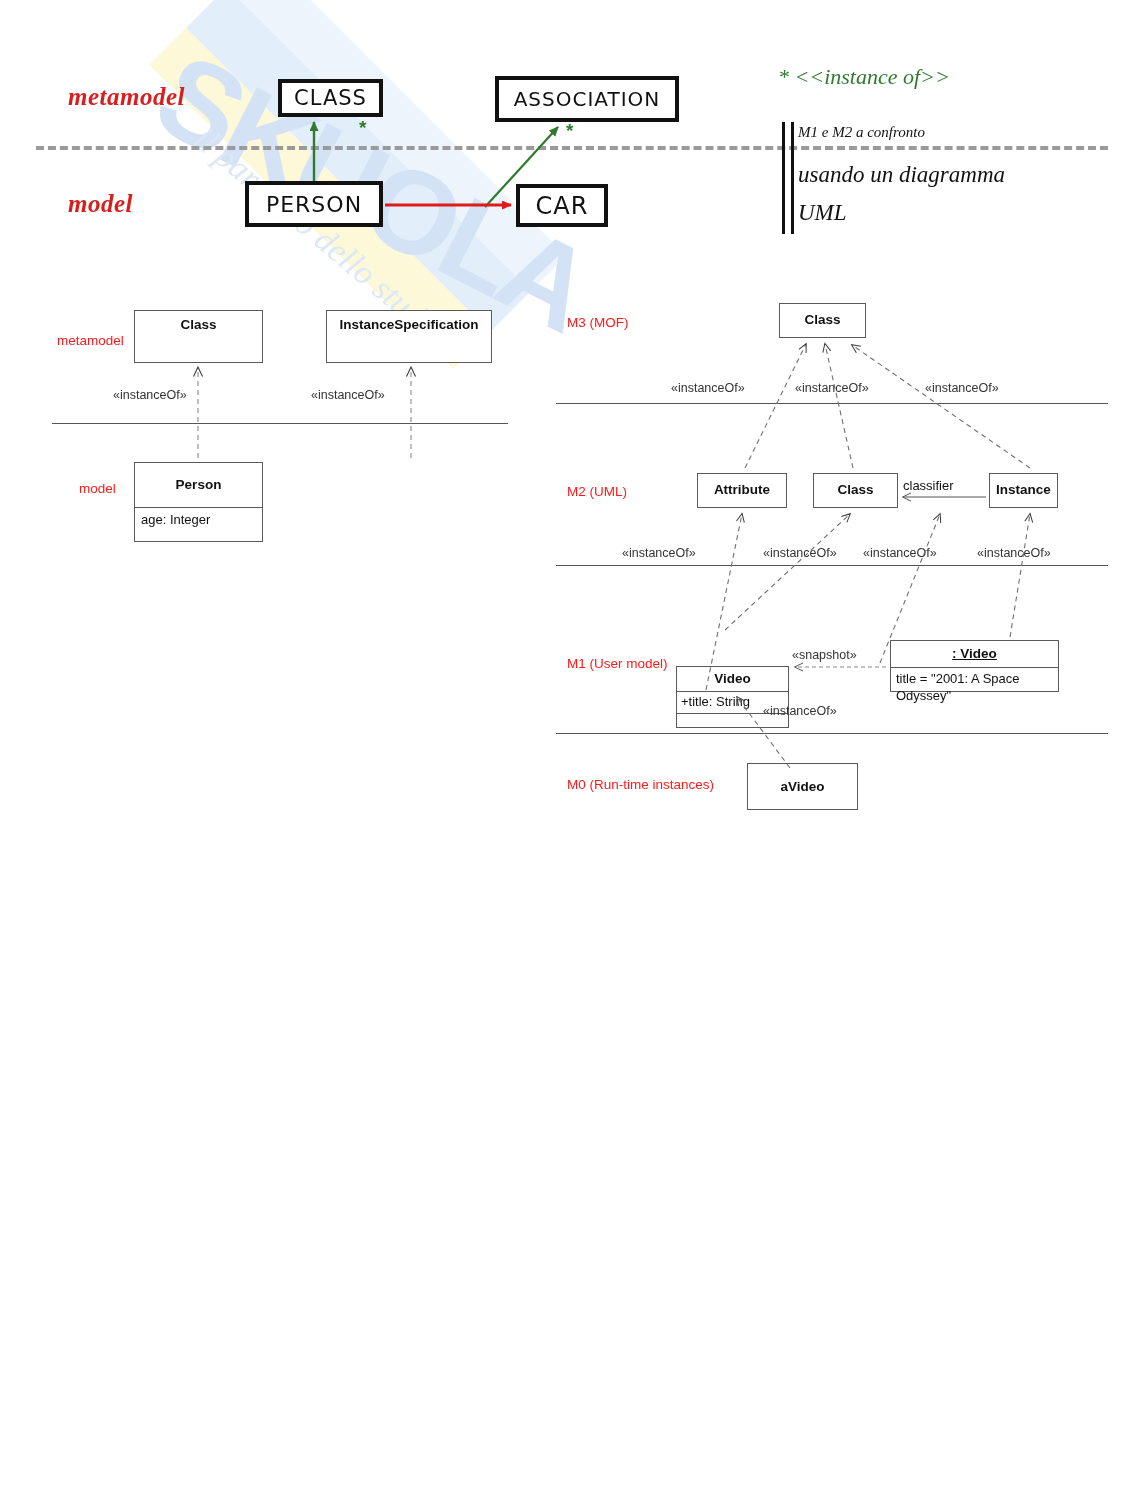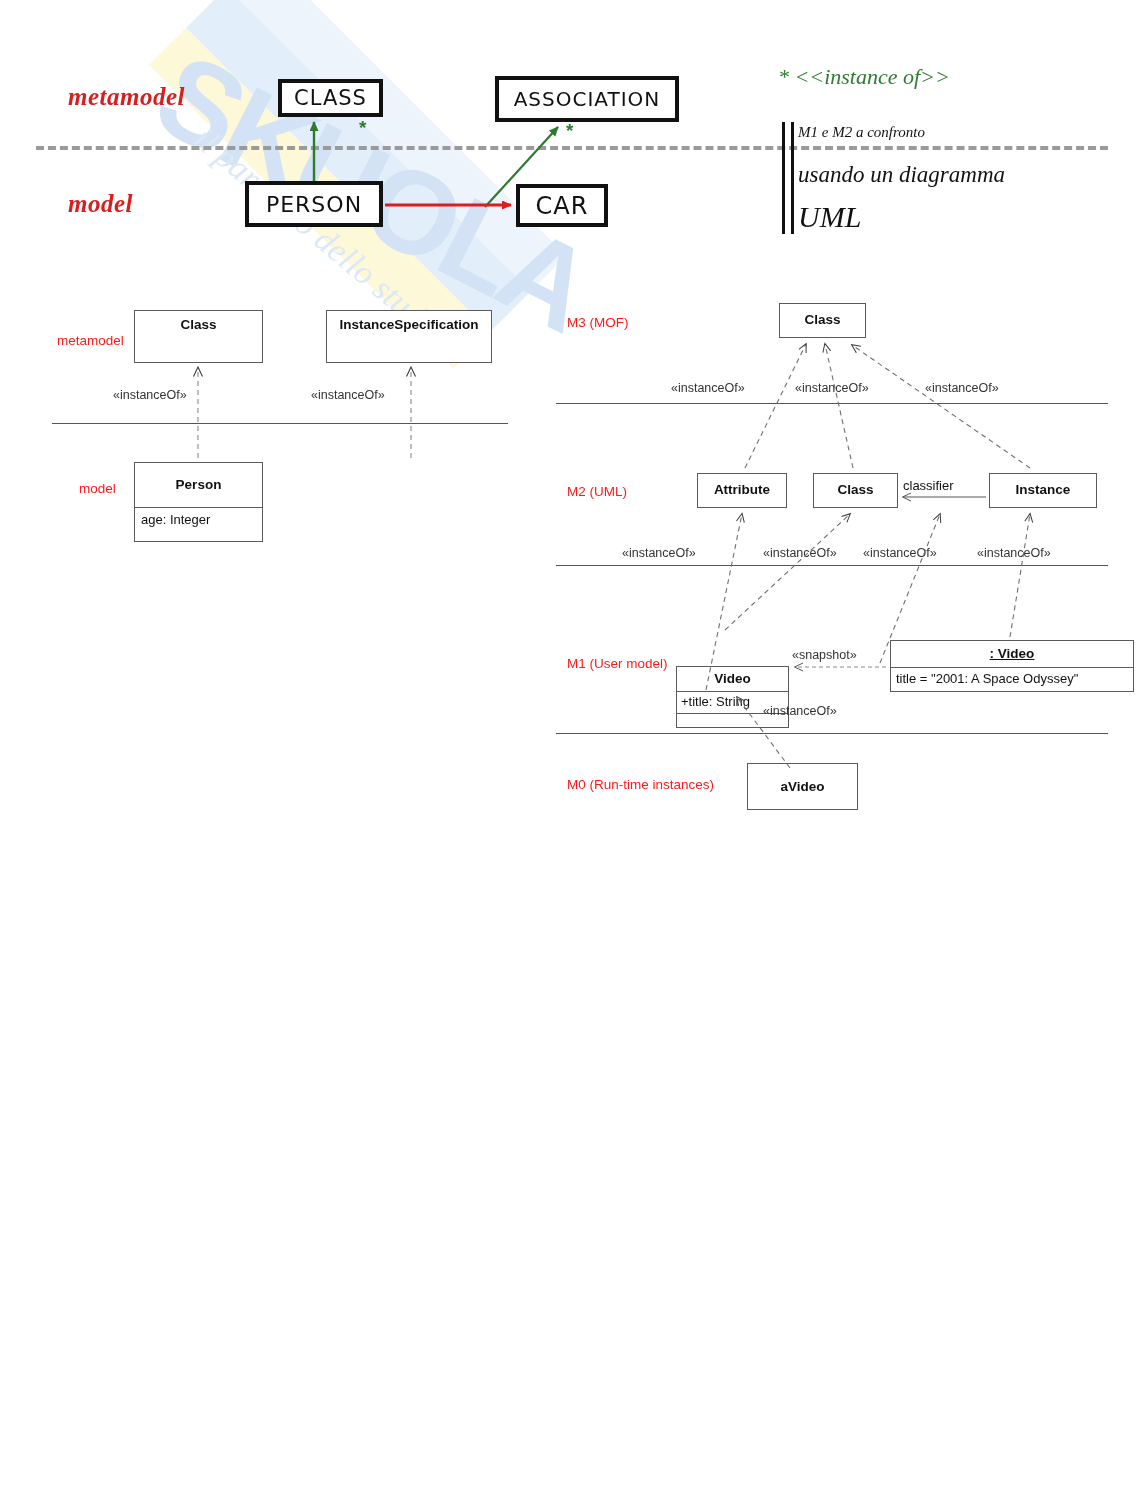--- a/index.html
+++ b/index.html
@@ -91,21 +91,21 @@
   <div class="green-star" style="left:566px;top:120px;">*</div>
 
   <div style="position:absolute;left:778px;top:64px;color:#2f7a2f;font-size:22px;
               font-family:'Liberation Serif',serif;font-style:italic;white-space:nowrap;">* &lt;&lt;instance of&gt;&gt;</div>
   <div style="position:absolute;left:782px;top:122px;width:6px;height:112px;
               border-left:3px solid #111;border-right:3px solid #111;"></div>
   <div style="position:absolute;left:798px;top:124px;color:#111;font-size:15px;
               font-family:'Liberation Serif',serif;font-style:italic;white-space:nowrap;">M1 e M2 a confronto</div>
   <div style="position:absolute;left:798px;top:162px;color:#111;font-size:23px;
               font-family:'Liberation Serif',serif;font-style:italic;white-space:nowrap;">usando un diagramma</div>
-  <div style="position:absolute;left:798px;top:200px;color:#111;font-size:30px;
+  <div style="position:absolute;left:798px;top:200px;color:#111;font-size:23px;
               font-family:'Liberation Serif',serif;font-style:italic;white-space:nowrap;">UML</div>
 
   <div class="lvl" style="left:57px;top:333px;">metamodel</div>
   <div class="lvl" style="left:79px;top:481px;">model</div>
 
   <div class="cls" style="left:134px;top:310px;width:129px;height:53px;">
     <div class="nm">Class</div>
   </div>
 
   <div class="cls" style="left:326px;top:310px;width:166px;height:53px;">
@@ -135,31 +135,31 @@
   <div class="cls" style="left:779px;top:303px;width:87px;height:35px;">
     <div class="nm" style="padding-top:8px;">Class</div>
   </div>
 
   <div class="cls" style="left:697px;top:473px;width:90px;height:35px;">
     <div class="nm" style="padding-top:8px;">Attribute</div>
   </div>
   <div class="cls" style="left:813px;top:473px;width:85px;height:35px;">
     <div class="nm" style="padding-top:8px;">Class</div>
   </div>
-  <div class="cls" style="left:989px;top:473px;width:108px;height:35px;">
+  <div class="cls" style="left:989px;top:473px;width:69px;height:35px;">
     <div class="nm" style="padding-top:8px;">Instance</div>
   </div>
 
   <div class="cls" style="left:676px;top:666px;width:113px;height:62px;">
     <div class="nm" style="padding:4px;">Video</div>
     <div class="cmp" style="padding:2px 4px;">+title: String</div>
     <div class="cmp empty"></div>
   </div>
 
-  <div class="cls" style="left:890px;top:640px;width:244px;height:52px;">
+  <div class="cls" style="left:890px;top:640px;width:169px;height:52px;">
     <div class="nm und" style="padding:5px 4px;">: Video</div>
     <div class="cmp" style="padding:3px 5px;">title = "2001: A Space Odyssey"</div>
   </div>
 
   <div class="cls" style="left:747px;top:763px;width:111px;height:47px;">
     <div class="nm" style="padding-top:15px;">aVideo</div>
   </div>
 
   <div class="stereo" style="left:671px;top:381px;">«instanceOf»</div>
   <div class="stereo" style="left:795px;top:381px;">«instanceOf»</div>

